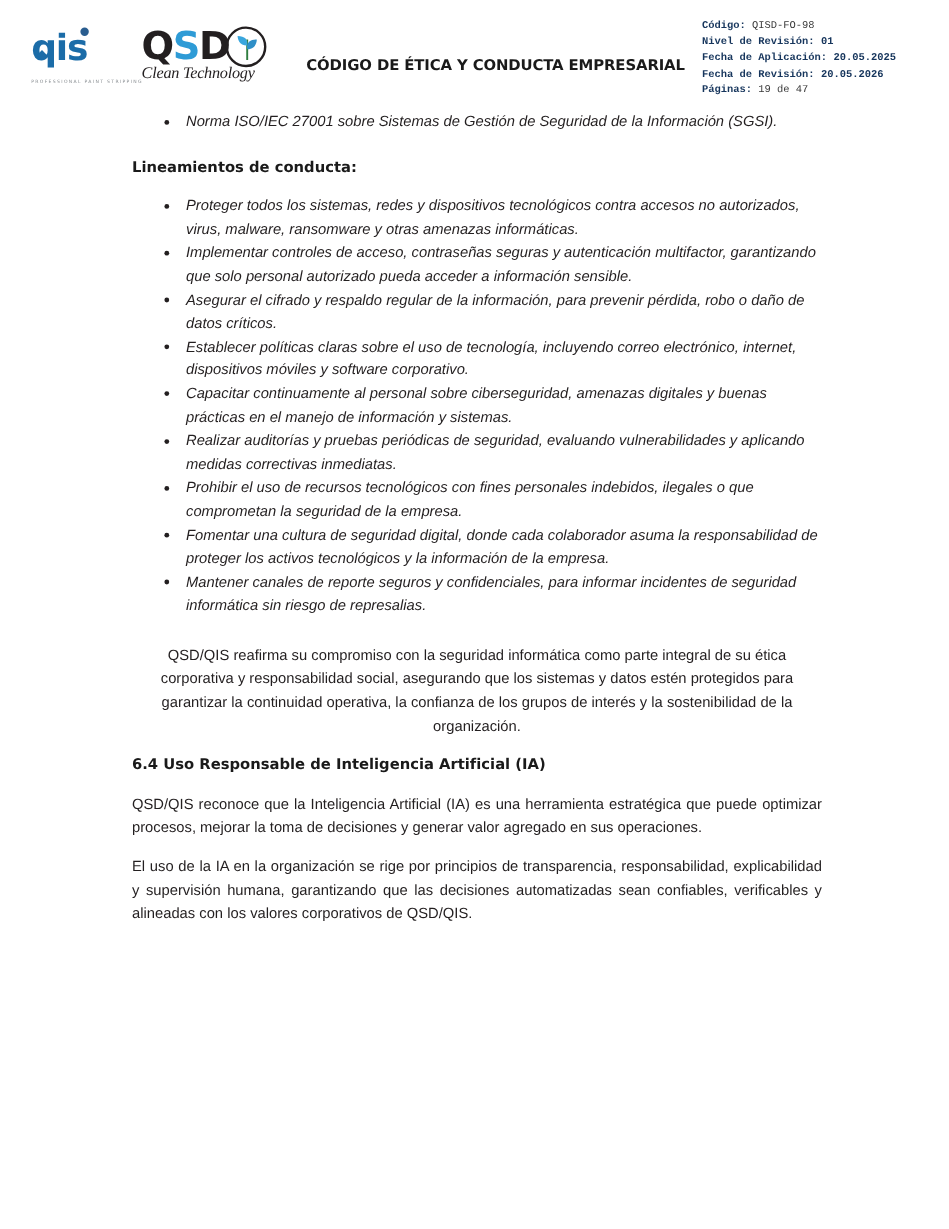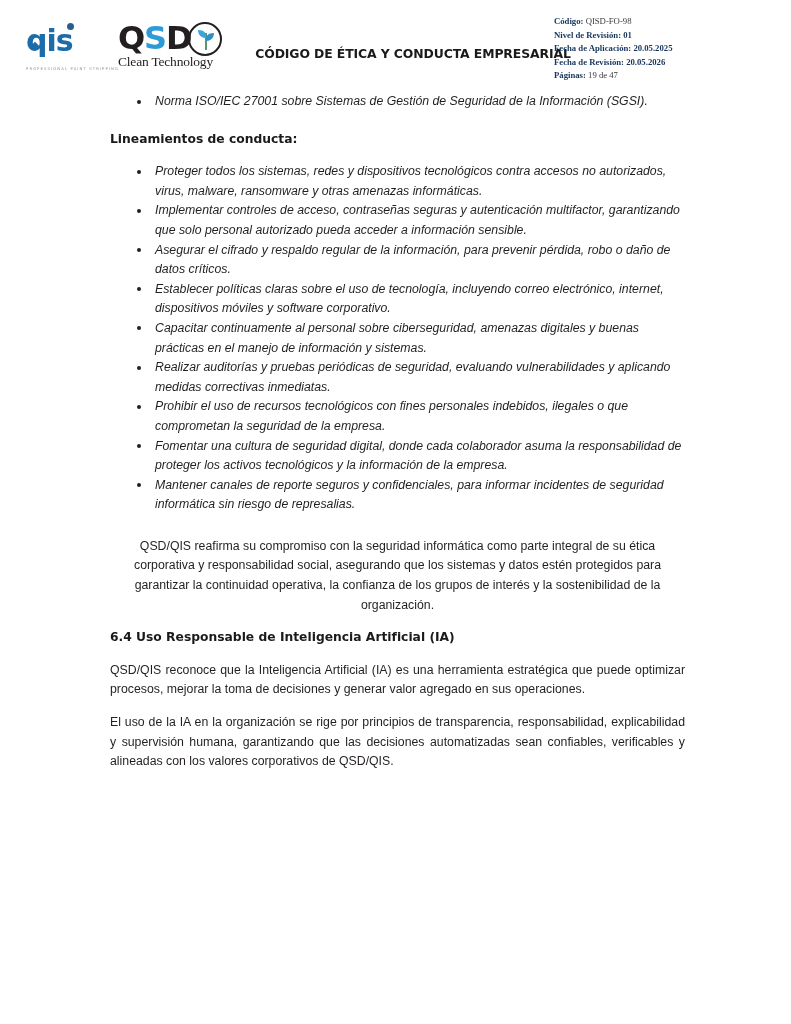--- a/index.html
+++ b/index.html
@@ -103,20 +103,21 @@
     font-weight: bold;
     font-size: 32px;
     line-height: 28px;
     letter-spacing: -1.2px;
     color: #231f20;
     display: block;
   }
   .logo-qsd .wordmark .letter-s { color: #2e9bd6; }
   .logo-qsd .subtext {
     font-family: "Liberation Serif", serif;
+    font-style: italic;
     font-size: 13.5px;
     color: #231f20;
     margin-top: 1px;
     letter-spacing: -0.2px;
     white-space: nowrap;
   }
   .leaf-mark {
     position: absolute;
     right: 0;
     top: 0;
@@ -143,24 +144,24 @@
     font-family: "DejaVu Sans", sans-serif;
     font-weight: bold;
     font-size: 12.4px;
     letter-spacing: -0.1px;
     color: #1a1a1a;
     white-space: nowrap;
   }
 
   .meta-block {
     position: absolute;
-    left: 554px;
+    left: 585px;
     top: 15px;
     width: 200px;
-    font-family: Liberation Serif, serif;
+    font-family: Liberation Mono, monospace;
     font-size: 8.7px;
     line-height: 13.6px;
     color: #2b2b2b;
   }
   .meta-row { white-space: nowrap; }
   .meta-row .meta-label {
     font-weight: bold;
     color: #16355c;
   }
   .meta-row .meta-value {

